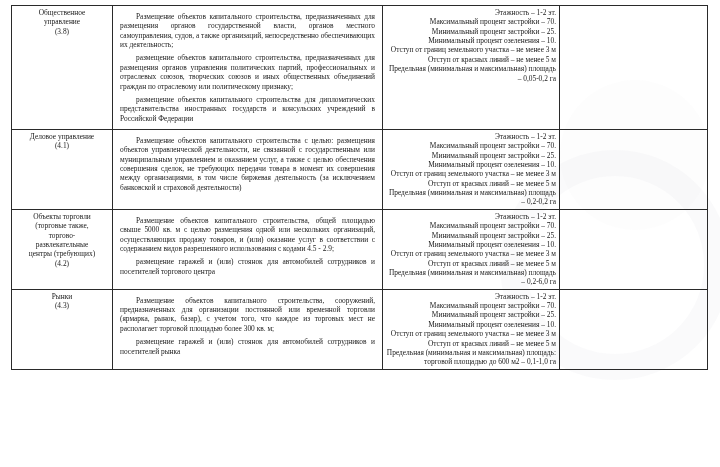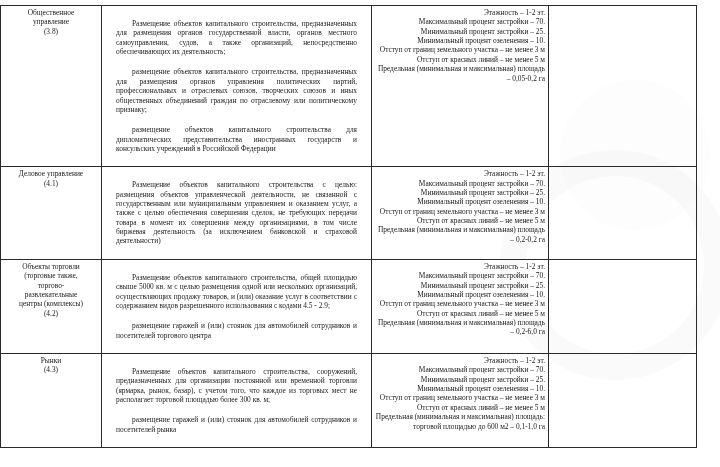--- a/index.html
+++ b/index.html
@@ -41,21 +41,21 @@
     top: 80px;
     width: 150px;
     height: 150px;
     border-radius: 50%;
     background: rgba(150,150,160,0.022);
     pointer-events: none;
     z-index: 0;
   }
   table.reg {
     position: absolute;
-    left: 0;
+    left: 11px;
     top: 5px;
     width: 696px;
     border-collapse: collapse;
     table-layout: fixed;
     z-index: 1;
     border-radius: 7px;
   }
   table.reg td {
     border: 1px solid #2a2a2a;
     vertical-align: top;
@@ -78,21 +78,21 @@
     hyphens: none;
   }
   td.params {
     text-align: left;
     padding-left: 2px;
   }
   td.empty {
     border-left: 1px solid #2a2a2a;
   }
   .p {
-    margin: 11px;
+    margin: 4px;
     text-indent: 16px;
     text-align: justify;
   }
   .pl {
     margin: 0;
     text-align: right;
   }
   .nm {
     margin: 0;
     text-align: center;
@@ -160,21 +160,21 @@
         </td>
         <td class="empty"></td>
       </tr>
 
       <tr>
         <td class="name">
           <p class="nm">Объекты торговли</p>
           <p class="nm">(торговые также,</p>
           <p class="nm">торгово-</p>
           <p class="nm">развлекательные</p>
-          <p class="nm">центры (комплексы)</p>
+          <p class="nm">центры (требующих)</p>
           <p class="nm">(4.2)</p>
         </td>
         <td class="desc">
           <p class="p justify-last">Размещение объектов капитального строительства, общей площадью свыше 5000 кв. м с целью размещения одной или нескольких организаций, осуществляющих продажу товаров, и (или) оказание услуг в соответствии с содержанием видов разрешенного использования с кодами 4.5 - 2.9;</p>
           <p class="p justify-last">размещение гаражей и (или) стоянок для автомобилей сотрудников и посетителей торгового центра</p>
         </td>
         <td class="params">
           <p class="pl">Этажность – 1-2 эт.</p>
           <p class="pl">Максимальный процент застройки – 70.</p>
           <p class="pl">Минимальный процент застройки – 25.</p>

